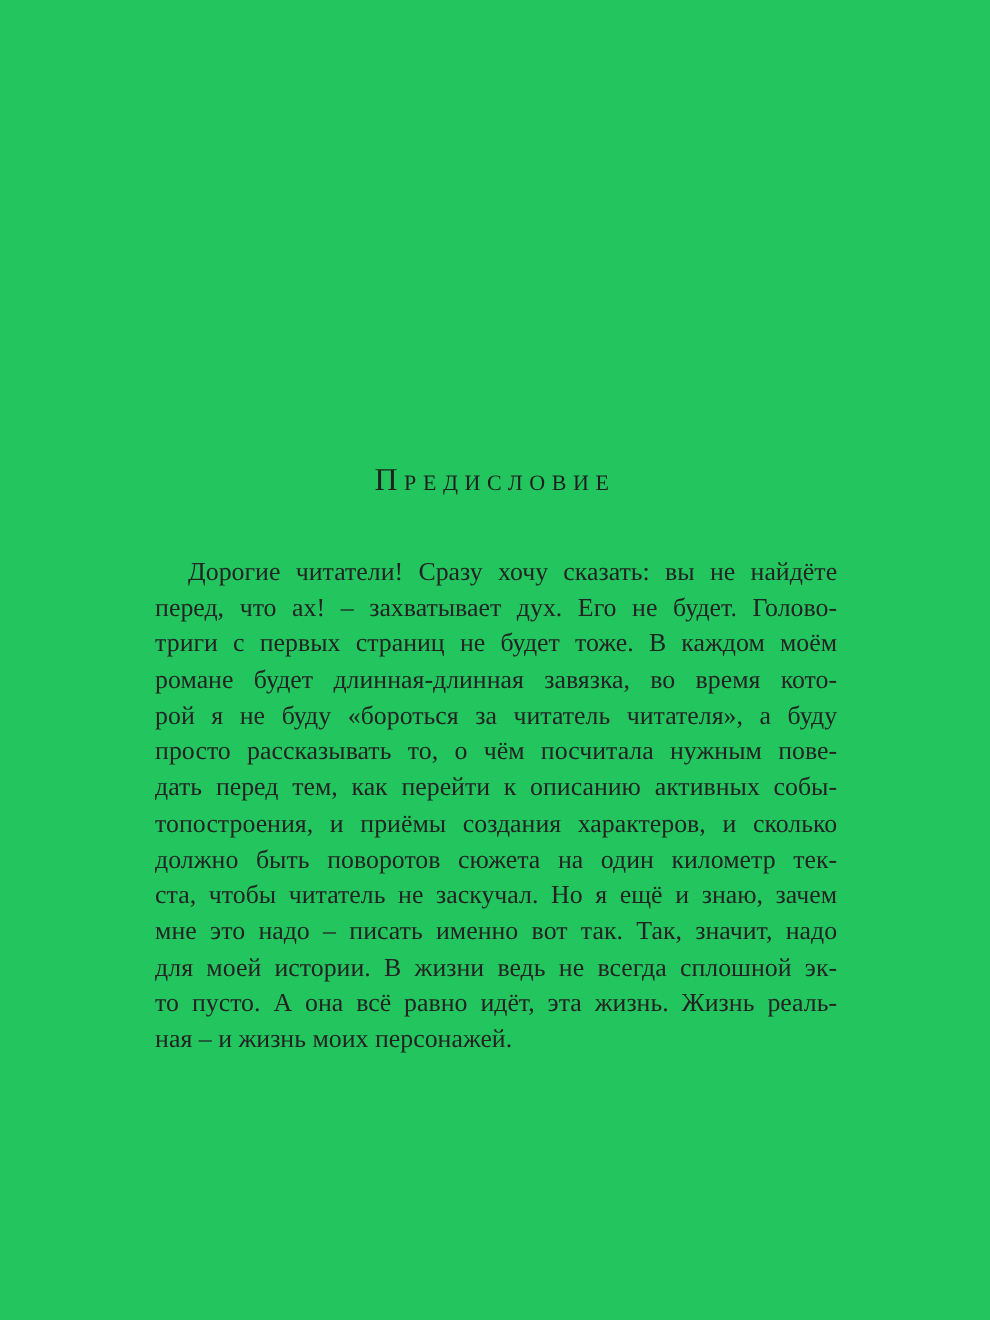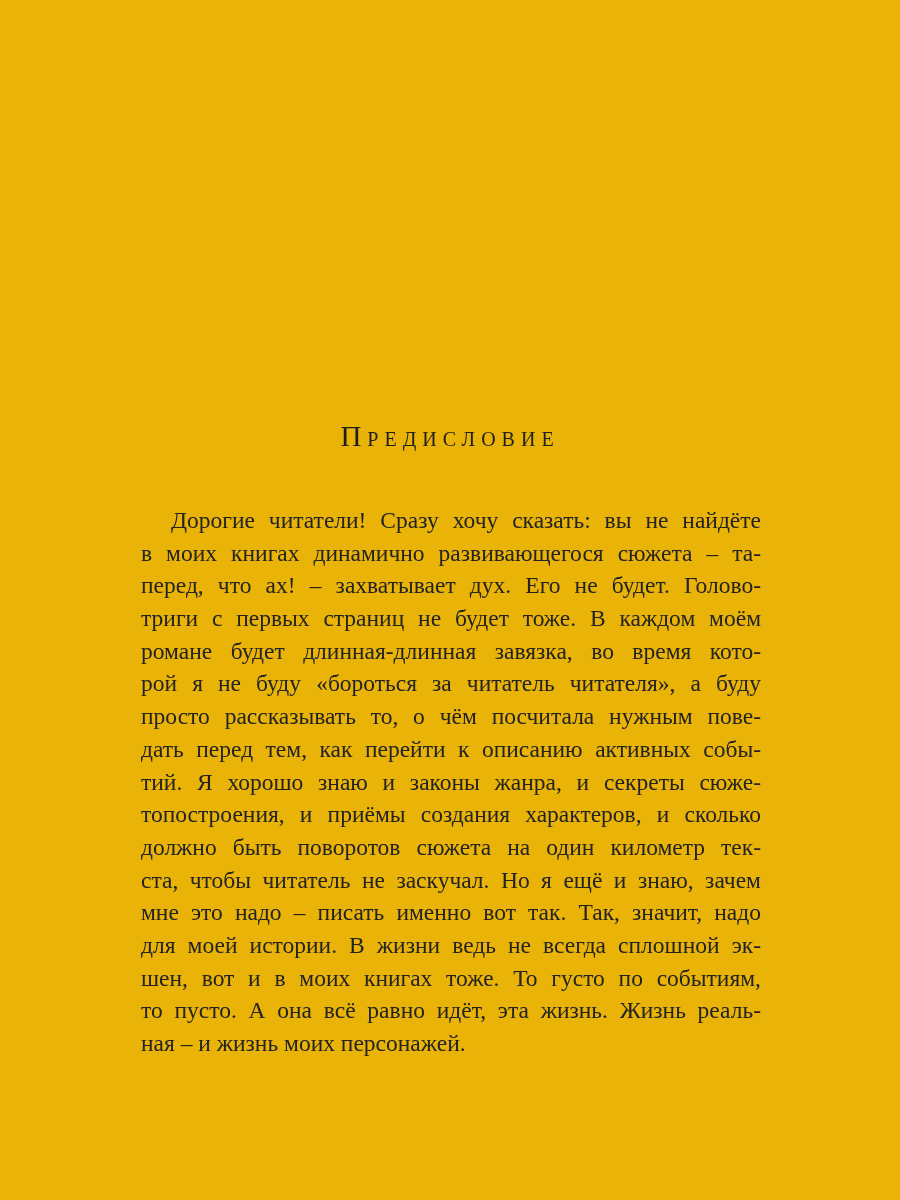--- a/index.html
+++ b/index.html
@@ -1,17 +1,17 @@
 <!DOCTYPE html>
 <html><head>
 <meta charset="utf-8">
 <style>
   html, body { margin: 0; padding: 0; background: #ffffff; }
   body { width: 900px; height: 1200px; position: relative; overflow: hidden; }
-  .page { position: absolute; left: 0; top: 0; width: 900px; height: 1200px; background: #eab308; }
+  .page { position: absolute; left: 0; top: 0; width: 900px; height: 1200px; background: #22c55e; }
   .title {
     position: absolute; top: 420px; left: 0; width: 900px; text-align: center;
     font-family: "Liberation Serif", "DejaVu Serif", serif;
     font-size: 29px; letter-spacing: 6px; color: #1f1f1f; font-variant: small-caps;
   }
   .body-text {
     position: absolute; top: 504px; left: 141px; width: 620px;
     font-family: "Liberation Serif", "DejaVu Serif", serif;
     font-size: 23.5px; line-height: 32.7px; color: #232323;
   }
@@ -19,30 +19,27 @@
   .line.first { padding-left: 30px; }
   .line.last { text-align-last: left; }
 </style>
 </head>
 <body>
 
 <div class="page">
   <div class="title">Предисловие</div>
   <div class="body-text">
     <span class="line first">Дорогие читатели! Сразу хочу сказать: вы не найдёте</span>
-    <span class="line">в моих книгах динамично развивающегося сюжета – та-</span>
     <span class="line">перед, что ах! – захватывает дух. Его не будет. Голово-</span>
     <span class="line">триги с первых страниц не будет тоже. В каждом моём</span>
     <span class="line">романе будет длинная-длинная завязка, во время кото-</span>
     <span class="line">рой я не буду «бороться за читатель читателя», а буду</span>
     <span class="line">просто рассказывать то, о чём посчитала нужным пове-</span>
     <span class="line">дать перед тем, как перейти к описанию активных собы-</span>
-    <span class="line">тий. Я хорошо знаю и законы жанра, и секреты сюже-</span>
     <span class="line">топостроения, и приёмы создания характеров, и сколько</span>
     <span class="line">должно быть поворотов сюжета на один километр тек-</span>
     <span class="line">ста, чтобы читатель не заскучал. Но я ещё и знаю, зачем</span>
     <span class="line">мне это надо – писать именно вот так. Так, значит, надо</span>
     <span class="line">для моей истории. В жизни ведь не всегда сплошной эк-</span>
-    <span class="line">шен, вот и в моих книгах тоже. То густо по событиям,</span>
     <span class="line">то пусто. А она всё равно идёт, эта жизнь. Жизнь реаль-</span>
     <span class="line last">ная – и жизнь моих персонажей.</span>
   </div>
 </div>
 
 </body></html>

